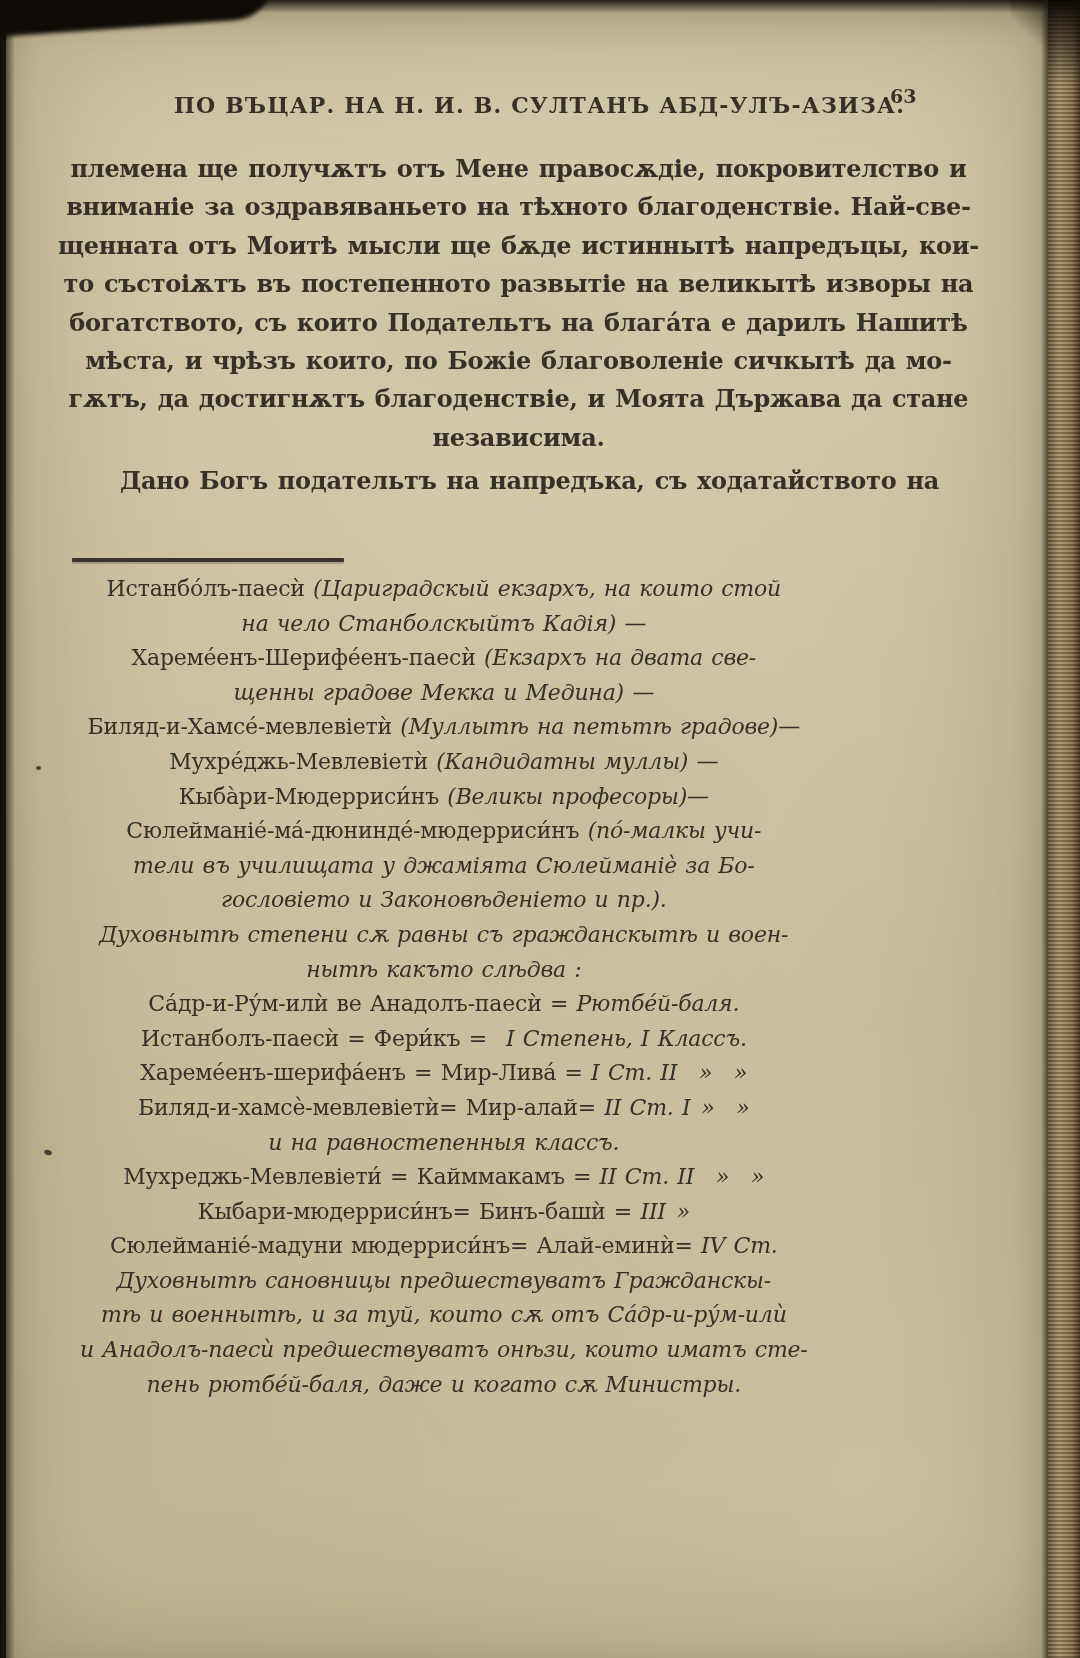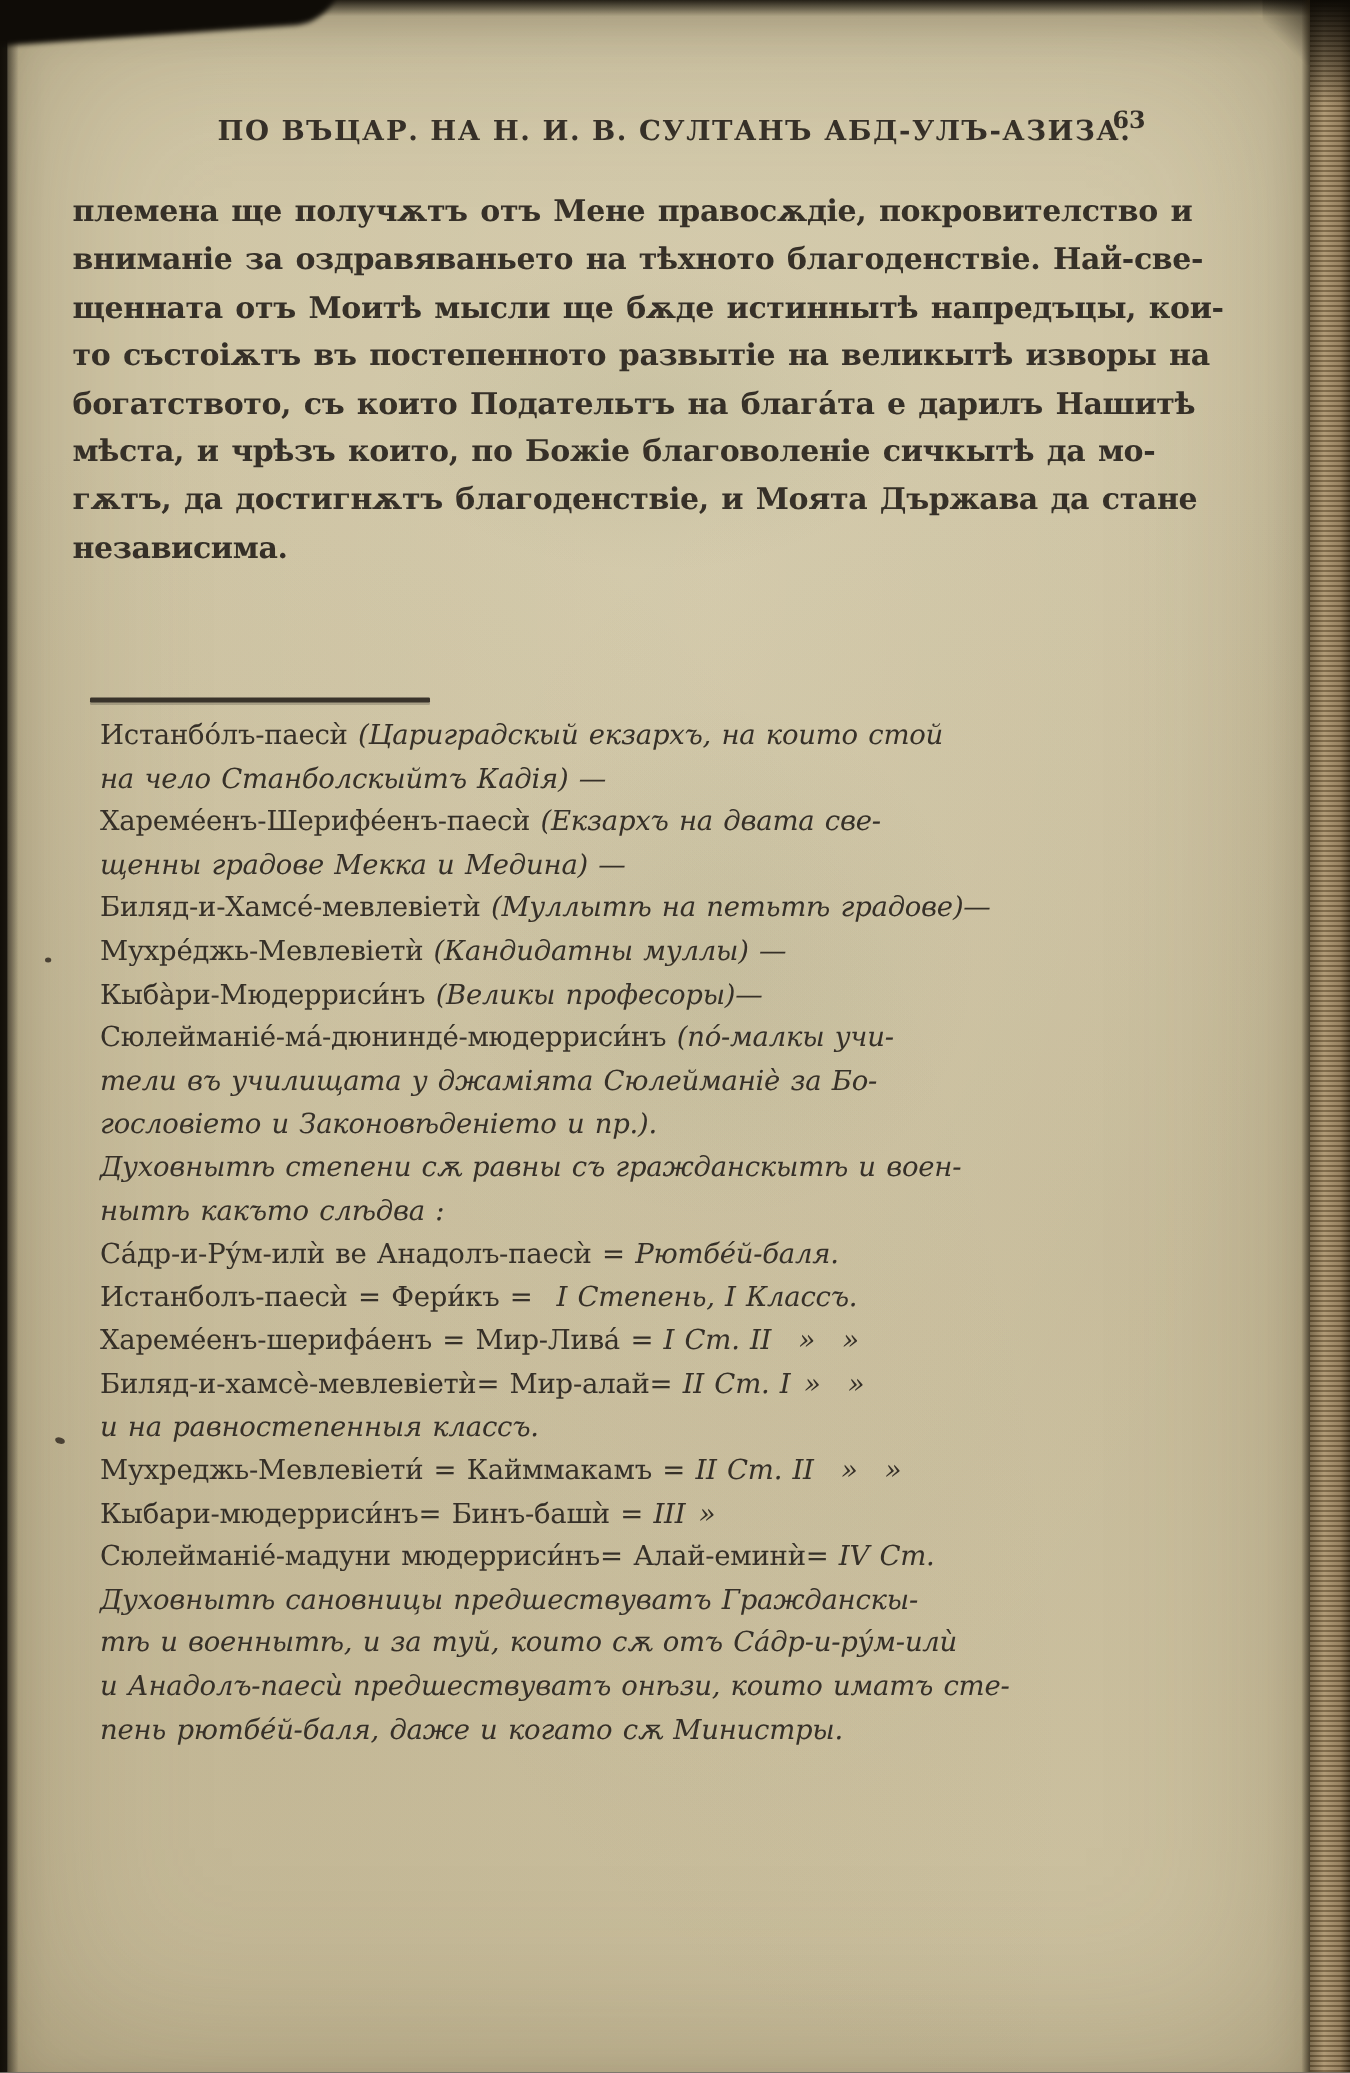--- a/index.html
+++ b/index.html
@@ -40,21 +40,21 @@
   .ghost.g2{left:360px;top:560px;width:420px;height:420px;
     background:radial-gradient(ellipse, rgba(112,124,88,.08), transparent 70%);}
   .speck{position:absolute;background:#4a4134;border-radius:50%;}
   .s1{left:38px;top:1150px;width:8px;height:5px;transform:rotate(18deg);}
   .s2{left:30px;top:766px;width:5px;height:4px;}
 
   .header{position:absolute;left:168px;top:92px;font-size:22px;font-weight:bold;
     letter-spacing:1.2px;white-space:pre;}
   .pagenum{position:absolute;left:884px;top:85px;font-size:19px;font-weight:bold;}
 
-  .line{white-space:pre;}
+  .line{white-space:pre;text-align:center;}
   #para1,#para2{position:absolute;left:52px;font-weight:bold;font-size:24px;
     line-height:38.4px;letter-spacing:-0.3px;word-spacing:2px;}
   #para1{top:150px;}
   #para2{top:462px;}
   #para2 .ind1{margin-left:62px;}
 
   .rule{position:absolute;left:66px;top:558px;width:272px;height:4px;
     background:#39332a;border-radius:1px;box-shadow:0 2px 0 rgba(57,51,42,.25);}
 
   #footnotes{position:absolute;left:74px;top:572px;font-size:22px;line-height:34.6px;
@@ -80,20 +80,21 @@
         <div class="line ind0"><span class="rm">племена ще получѫтъ отъ Мене правосѫдіе, покровителство и</span></div>
         <div class="line ind0"><span class="rm">вниманіе за оздравяваньето на тѣхното благоденствіе. Най-све-</span></div>
         <div class="line ind0"><span class="rm">щенната отъ Моитѣ мысли ще бѫде истиннытѣ напредъцы, кои-</span></div>
         <div class="line ind0"><span class="rm">то състоіѫтъ въ постепенното развытіе на великытѣ изворы на</span></div>
         <div class="line ind0"><span class="rm">богатството, съ които Подательтъ на блага́та е дарилъ Нашитѣ</span></div>
         <div class="line ind0"><span class="rm">мѣста, и чрѣзъ които, по Божіе благоволеніе сичкытѣ да мо-</span></div>
         <div class="line ind0"><span class="rm">гѫтъ, да достигнѫтъ благоденствіе, и Моята Държава да стане</span></div>
         <div class="line ind0"><span class="rm">независима.</span></div>
       </div>
     <div id="para2">
+        <div class="line ind1"><span class="rm">Дано Богъ подательтъ на напредъка, съ ходатайството на</span></div>
       </div>
 
     <div class="rule"></div>
 
     <div id="footnotes">
         <div class="line ind1"><span class="rm">Истанбо́лъ-паесѝ </span><span class="it">(Цариградскый екзархъ, на които стой</span></div>
         <div class="line ind2"><span class="it">на чело Станболскыйтъ Кадія) —</span></div>
         <div class="line ind1"><span class="rm">Хареме́енъ-Шерифе́енъ-паесѝ </span><span class="it">(Екзархъ на двата све-</span></div>
         <div class="line ind2"><span class="it">щенны градове Мекка и Медина) —</span></div>
         <div class="line ind1"><span class="rm">Биляд-и-Хамсе́-мевлевіетѝ </span><span class="it">(Муллытѣ на петьтѣ градове)—</span></div>

